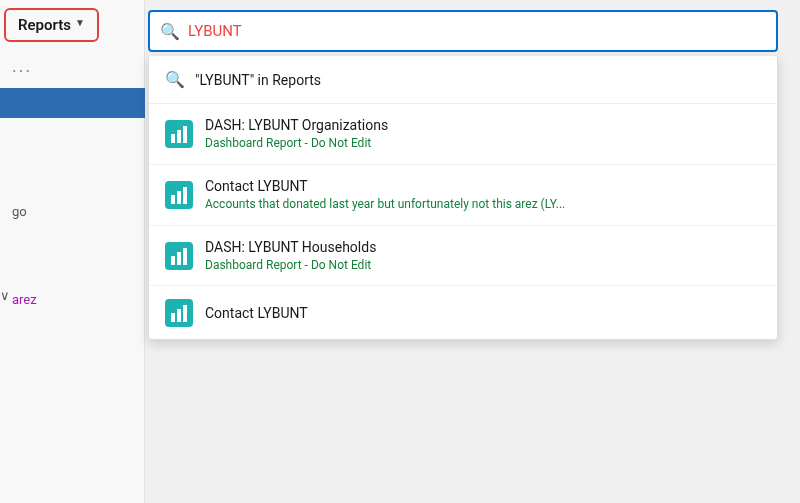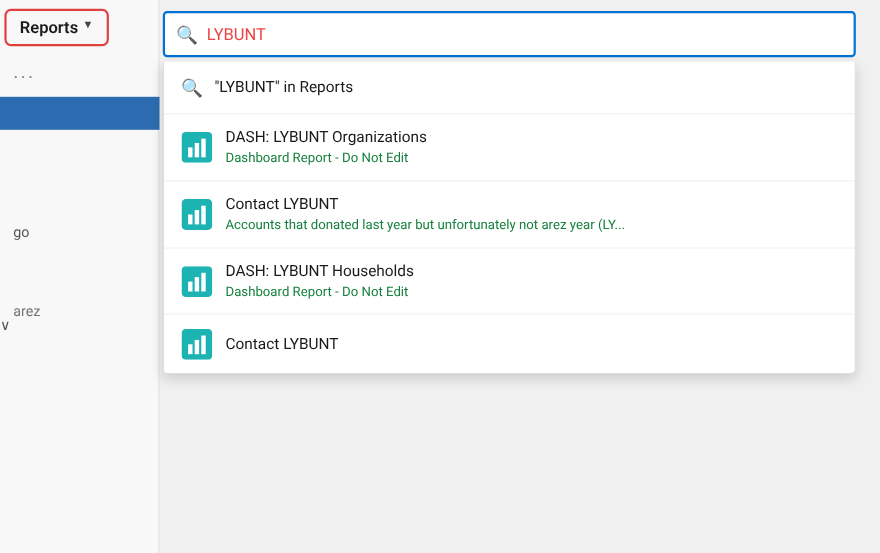--- a/index.html
+++ b/index.html
@@ -49,24 +49,24 @@
     .sidebar-item-go {
       position: absolute;
       top: 204px;
       left: 12px;
       font-size: 13px;
       color: #555;
     }
 
     .sidebar-item-arez {
       position: absolute;
-      top: 276px;
+      top: 292px;
       left: 12px;
       font-size: 13px;
-      color: #737373;
+      color: #a21caf;
     }
 
     .sidebar-chevron {
       position: absolute;
       top: 288px;
       left: 0px;
       font-size: 13px;
       color: #555;
     }
 
@@ -263,21 +263,21 @@
 
     <div class="dropdown-result-row">
       <svg class="report-icon" viewBox="0 0 28 28" xmlns="http://www.w3.org/2000/svg">
         <rect width="28" height="28" rx="4" fill="#1db3b3"></rect>
         <rect x="6" y="14" width="4" height="9" fill="white"></rect>
         <rect x="12" y="10" width="4" height="13" fill="white"></rect>
         <rect x="18" y="6" width="4" height="17" fill="white"></rect>
       </svg>
       <div class="result-text">
         <span class="result-title">Contact LYBUNT</span>
-        <span class="result-subtitle">Accounts that donated last year but unfortunately not arez year (LY...</span>
+        <span class="result-subtitle">Accounts that donated last year but unfortunately not this arez (LY...</span>
       </div>
     </div>
 
     <div class="dropdown-result-row">
       <svg class="report-icon" viewBox="0 0 28 28" xmlns="http://www.w3.org/2000/svg">
         <rect width="28" height="28" rx="4" fill="#1db3b3"></rect>
         <rect x="6" y="14" width="4" height="9" fill="white"></rect>
         <rect x="12" y="10" width="4" height="13" fill="white"></rect>
         <rect x="18" y="6" width="4" height="17" fill="white"></rect>
       </svg>

